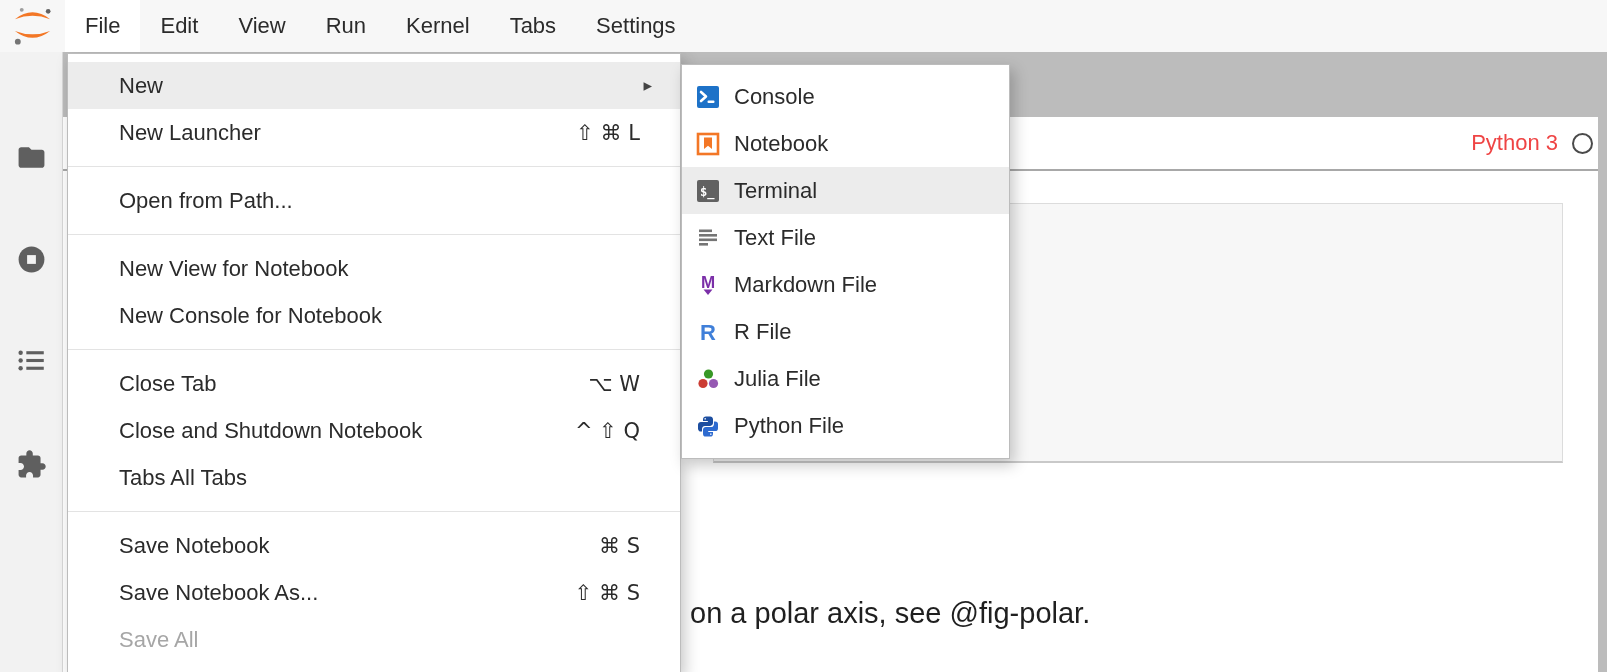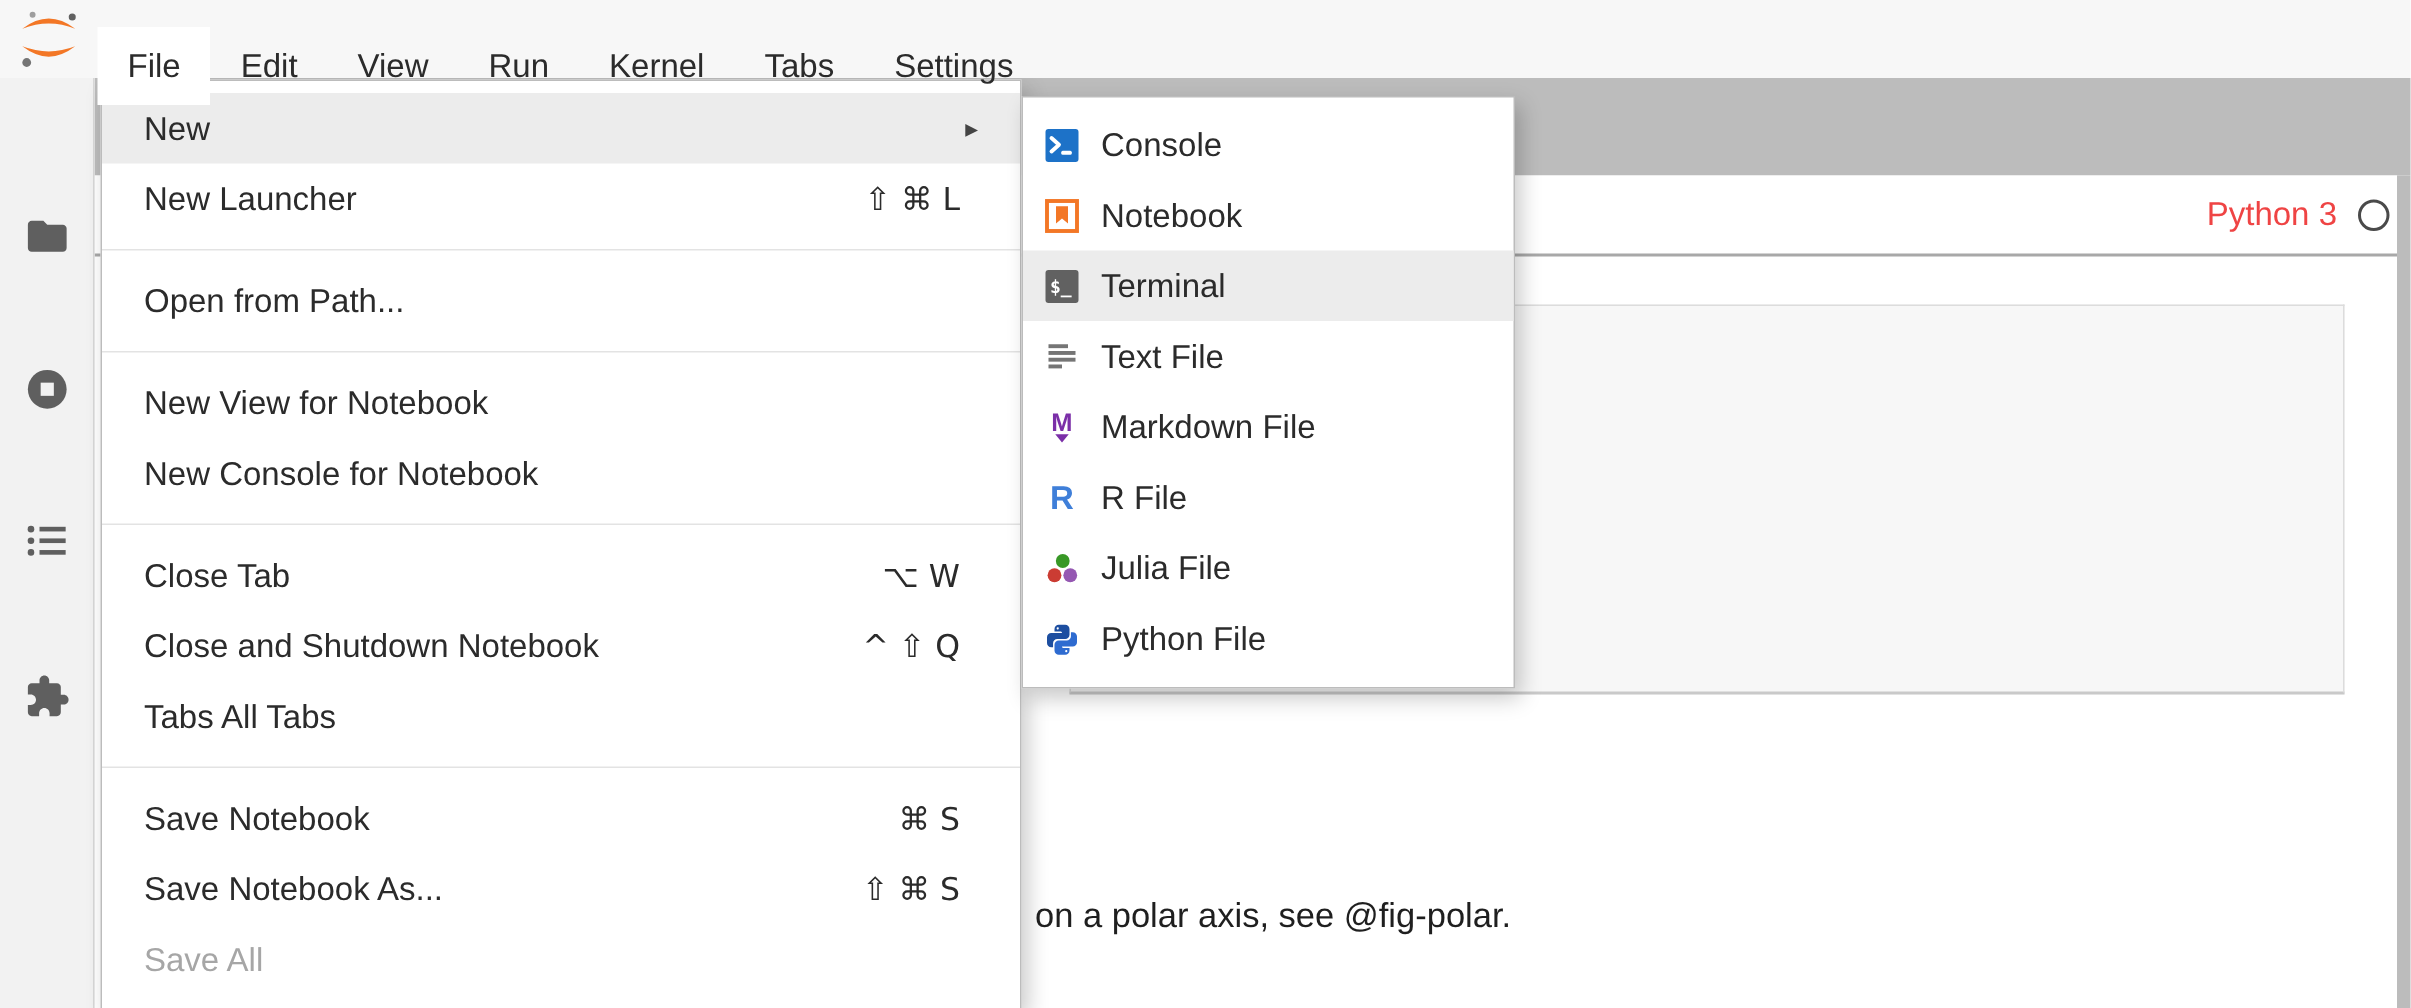--- a/index.html
+++ b/index.html
@@ -3,53 +3,53 @@
 <meta charset="utf-8">
 <style>
   * { margin:0; padding:0; box-sizing:border-box; }
   html,body { width:1607px; height:672px; overflow:hidden; background:#fff;
               font-family:"Liberation Sans","DejaVu Sans",sans-serif; }
   .abs { position:absolute; }
 
   
   #menubar { left:0; top:0; width:1607px; height:52px; background:#f7f7f7; z-index:30; }
   #logo { left:9px; top:3px; width:47px; height:46px; }
-  #menu-items { left:65px; top:0; height:52px; display:flex;margin-top:18px; }
+  #menu-items { left:65px; top:0; height:52px; display:flex; }
   .menubar-item { height:52px; display:flex; align-items:center; padding:0 20px;
                   font-size:22px; color:#2b2b2b; cursor:default; }
   .menubar-item.active { background:#ffffff; }
 
   
   #sidebar { left:0; top:52px; width:63px; height:620px; background:#f2f2f2;
              border-right:1px solid #d8d8d8; z-index:5; }
   .side-icon { position:absolute; left:16px; width:31px; height:31px; }
 
   
   #tabbar-bg { left:63px; top:52px; width:1544px; height:65px; background:#bcbcbc; z-index:1; }
   #right-strip { left:1598px; top:117px; width:9px; height:555px; background:#bcbcbc; z-index:2; }
   #toolbar { left:63px; top:117px; width:1535px; height:54px; background:#ffffff;
              border-bottom:2px solid #a8a8a8; z-index:2; display:flex; align-items:center;
              justify-content:flex-end; padding-right:5px; }
   #kernel-name { font-size:22px; color:#ef4444; margin-right:14px; }
   #kernel-status { width:21px; height:21px; border:2.5px solid #4a4a4a; border-radius:50%;
                    background:#fff; }
   #code-cell { left:713px; top:203px; width:850px; height:260px; background:#f7f7f7;
                border:1px solid #dcdcdc; border-bottom:2px solid #c9c9c9; z-index:1; }
-  #md-text { left:690px; top:597px; font-size:23px; color:#1f1f1f; z-index:1; white-space:nowrap; }
+  #md-text { left:690px; top:597px; font-size:29px; color:#1f1f1f; z-index:1; white-space:nowrap; }
 
   
   .menu-panel { background:#ffffff; border:1px solid #bcbcbc;
                 box-shadow:4px 6px 14px rgba(0,0,0,0.22); z-index:20; }
   #file-menu { left:67px; top:53px; width:614px; height:620px; padding-top:8px; }
   #new-submenu { left:681px; top:64px; width:329px; height:395px; padding-top:8px; z-index:25; }
 
   .menu-item { height:47px; display:flex; align-items:center; font-size:22px; color:#2b2b2b; }
   .menu-item.highlighted { background:#ececec; }
   .menu-item.disabled { color:#a6a6a6; }
-  #file-menu .menu-item { padding-left:28px; padding-right:24px; }
+  #file-menu .menu-item { padding-left:51px; padding-right:24px; }
   .menu-sep { border-top:1px solid #e3e3e3; margin:10px 0; }
   .shortcut { margin-left:auto; font-size:21px; color:#2b2b2b; padding-right:16px;
               font-family:"DejaVu Sans","Liberation Sans",sans-serif; white-space:nowrap; }
   .submenu-arrow { margin-left:auto; font-size:17px; color:#444; padding-right:4px; }
 
   #new-submenu .menu-item { padding-left:14px; }
   .mi-icon { width:24px; height:24px; margin-right:14px; flex:0 0 24px; }
   .mi-icon svg { display:block; }
 </style>
 </head>

